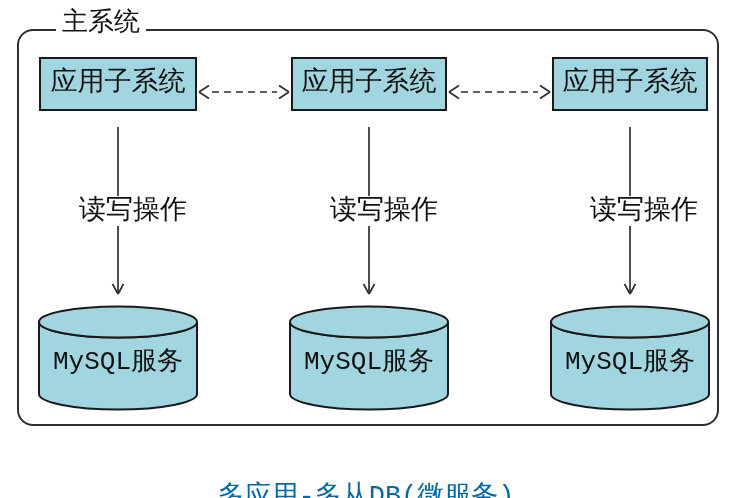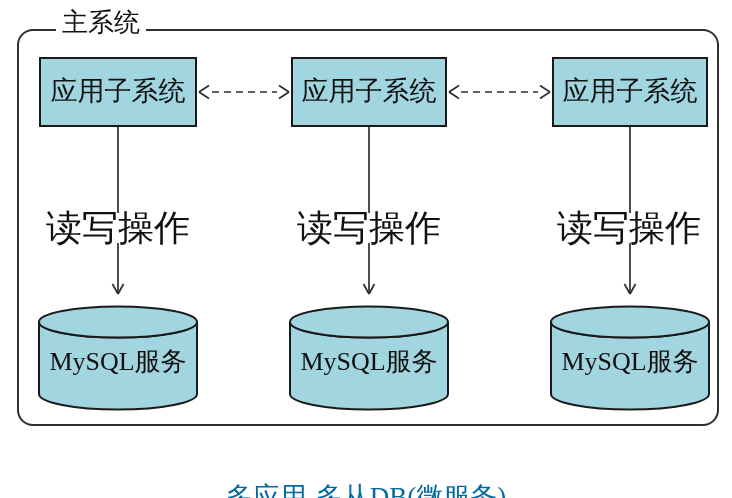--- a/index.html
+++ b/index.html
@@ -7,21 +7,21 @@
     --node-border:#1a1a1a;
     --connector:#2e2e2e;
     --text:#111111;
     --background:#ffffff;
   }
   html,body{margin:0;padding:0;background:var(--background);}
   .stage{
     position:relative;
     width:732px;height:498px;
     background:var(--background);
-    font-family:Liberation Serif, serif;
+    font-family:Liberation Mono, monospace;
     color:var(--text);
     overflow:hidden;
   }
   .boundary{
     position:absolute;left:17px;top:29px;
     width:702px;height:397px;
     box-sizing:border-box;
     border:2px solid #2f2f2f;
     border-radius:16px;
     background:transparent;
@@ -35,38 +35,38 @@
     white-space:nowrap;
   }
   .connector-layer{
     position:absolute;left:0;top:0;z-index:1;
   }
   .dash{stroke:var(--connector);stroke-width:1.7;stroke-dasharray:7 5;fill:none;}
   .head{stroke:var(--connector);stroke-width:1.7;fill:none;}
   .vline{stroke:var(--connector);stroke-width:1.7;fill:none;}
   .cyl{fill:var(--node-fill);stroke:var(--node-border);stroke-width:2;}
   .app-box{
-    position:absolute;top:57px;height:70px;
+    position:absolute;top:57px;height:54px;
     box-sizing:border-box;
     background:var(--node-fill);
     border:2px solid var(--node-border);
     display:flex;align-items:center;justify-content:center;
     font-size:27px;line-height:1.15;
     z-index:2;white-space:nowrap;
   }
   .app-1{left:39px;width:158px;}
   .app-2{left:291px;width:156px;}
   .app-3{left:552px;width:156px;}
   .op-label{
-    position:absolute;top:213px;
+    position:absolute;top:196px;
     transform:translateX(-50%);
     background:var(--background);
-    font-size:36px;line-height:30px;
+    font-size:27px;line-height:30px;
     padding:0 2px;
-    z-index:2;white-space:nowrap;
+    z-index:2;white-space:nowrap;margin-left:15px;
   }
   .op-1{left:118px;}
   .op-2{left:369px;}
   .op-3{left:629px;}
   .db-label{
     position:absolute;top:347px;
     transform:translateX(-50%);
     font-size:26px;line-height:30px;
     z-index:2;white-space:nowrap;
   }

